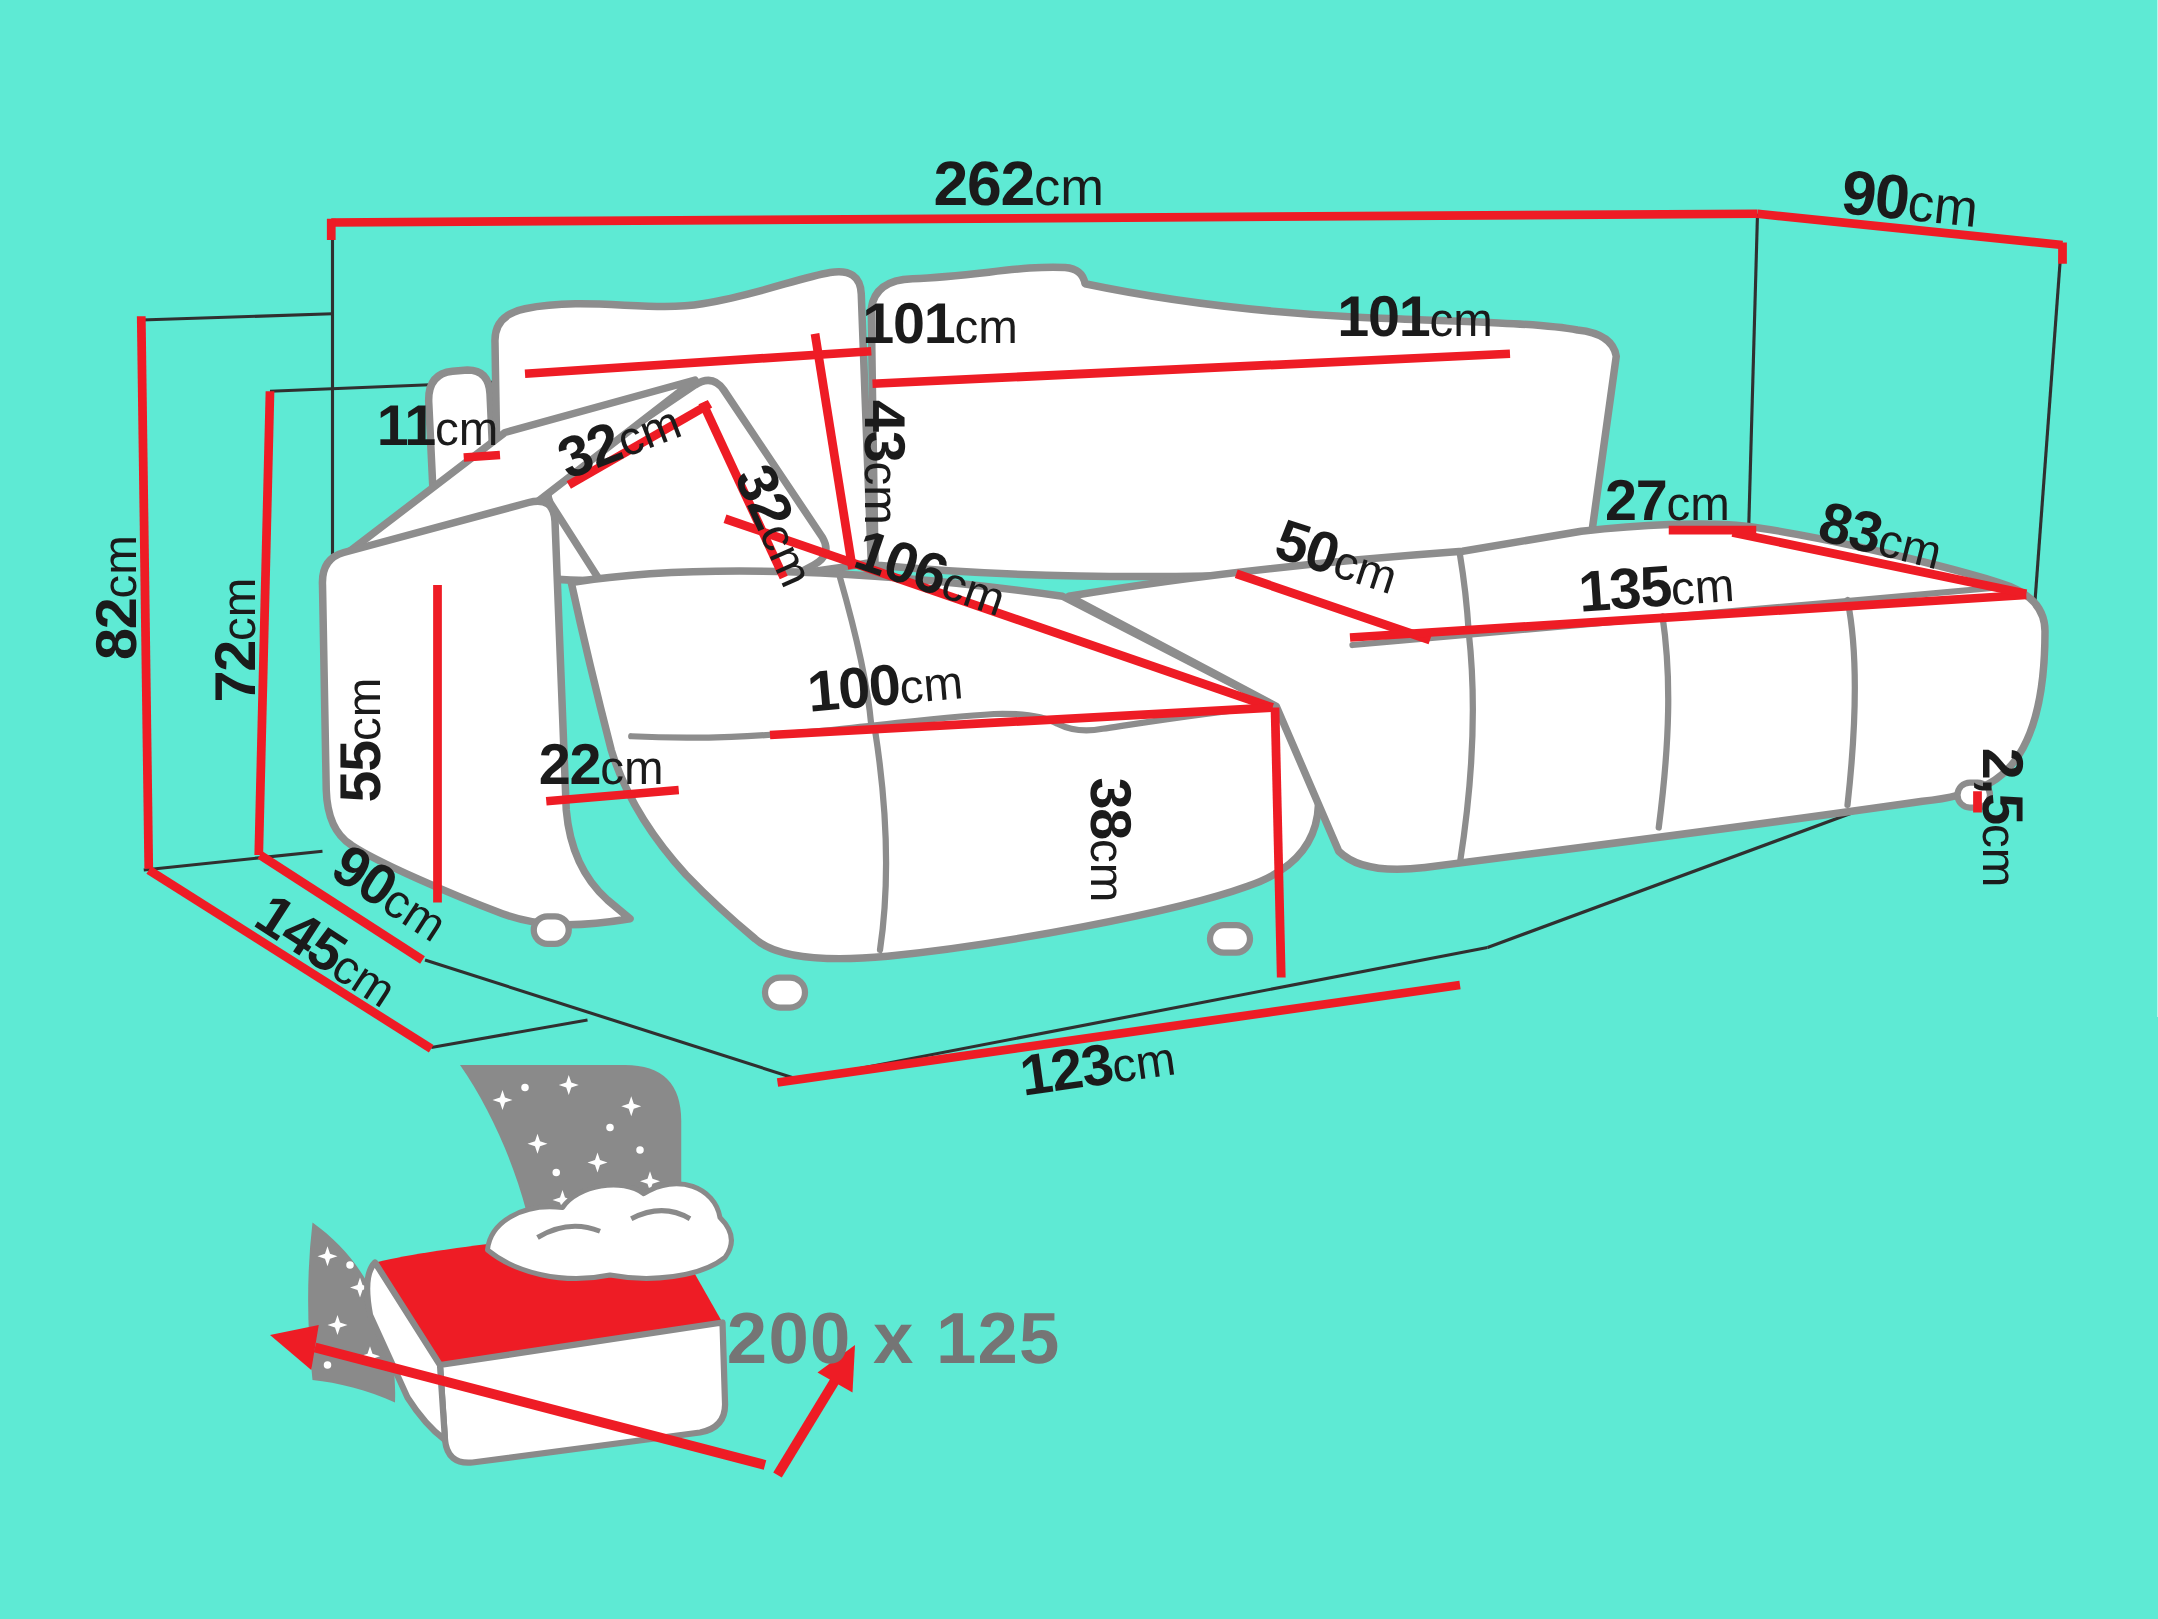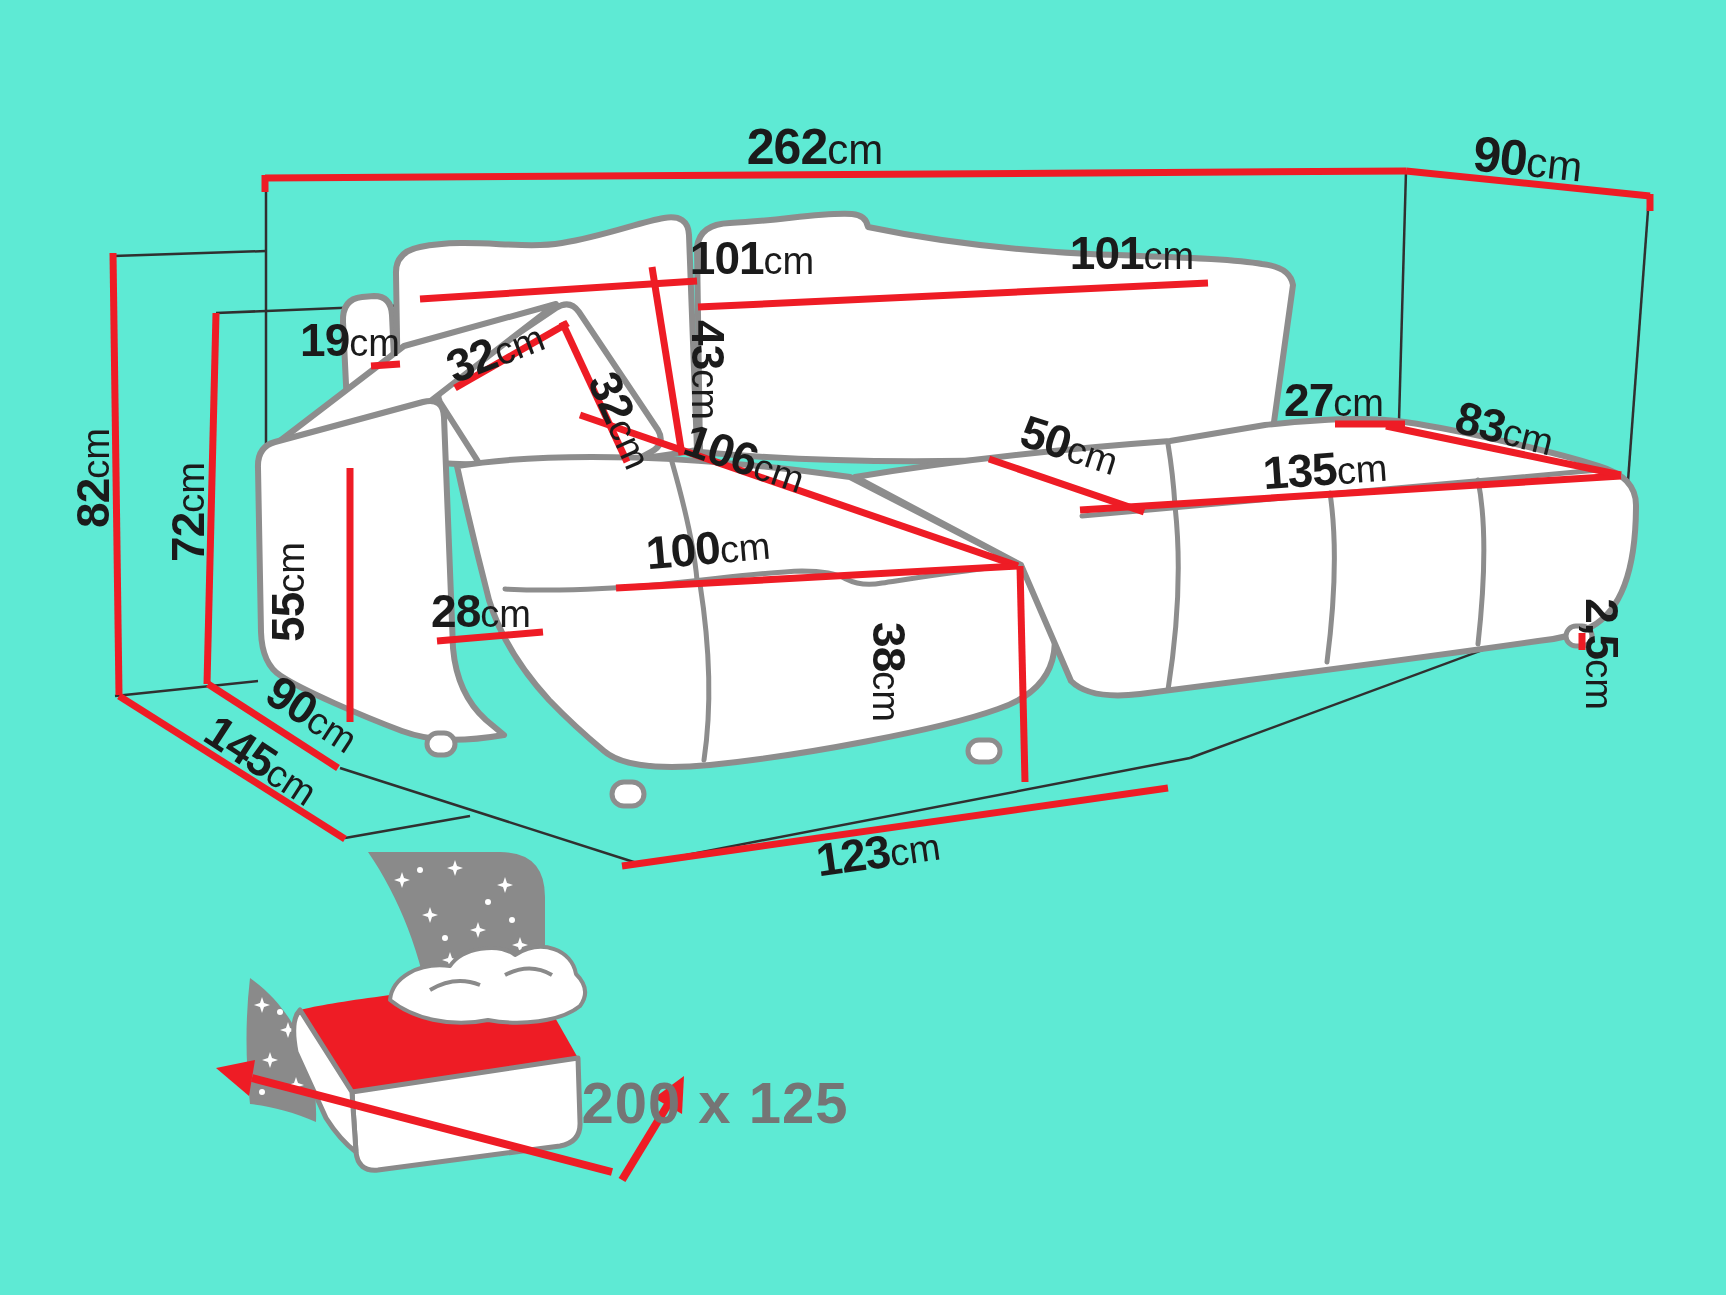--- a/index.html
+++ b/index.html
@@ -19,21 +19,21 @@
     transform:translate(-50%,-50%) rotate(var(--r,0deg));
     white-space:nowrap;
     color:var(--c-ink);
     line-height:1;
     z-index:5;
   }
   .dim .n{font-size:46px;font-weight:700;letter-spacing:-1px;}
   .dim .u{font-size:38px;font-weight:400;letter-spacing:0;}
   .dim.lg .n{font-size:50px;}
   .dim.lg .u{font-size:42px;}
-  .dim.sleep{color:var(--c-sleep);margin-top:32px;}
+  .dim.sleep{color:var(--c-sleep);}
   .dim.sleep .n{font-size:58px;font-weight:700;letter-spacing:1px;}
 </style>
 </head>
 <body>
 
 <div class="stage">
 
   <svg width="1726" height="1295" viewBox="0 0 1726 1295">
 
     <g stroke="var(--c-thin)" stroke-width="2.5" fill="none">
@@ -162,34 +162,34 @@
         <path d="M622,1180 L678,1088" fill="none"></path>
         <path d="M684,1076 L682,1114 L654,1098 Z" stroke="none"></path>
       </g>
     </g>
   </svg>
 
   <div class="dim lg" style="left:815px;top:147px;"><span class="n">262</span><span class="u">cm</span></div>
   <div class="dim lg" style="left:1528px;top:159px;--r:6deg;"><span class="n">90</span><span class="u">cm</span></div>
   <div class="dim" style="left:752px;top:258px;"><span class="n">101</span><span class="u">cm</span></div>
   <div class="dim" style="left:1132px;top:253px;"><span class="n">101</span><span class="u">cm</span></div>
-  <div class="dim" style="left:350px;top:340px;"><span class="n">19</span><span class="u">cm</span></div>
+  <div class="dim" style="left:350px;top:340px;"><span class="n">11</span><span class="u">cm</span></div>
   <div class="dim" style="left:495px;top:351px;--r:-21deg;"><span class="n">32</span><span class="u">cm</span></div>
   <div class="dim" style="left:622px;top:420px;--r:66deg;"><span class="n">32</span><span class="u">cm</span></div>
   <div class="dim" style="left:708px;top:370px;--r:90deg;"><span class="n">43</span><span class="u">cm</span></div>
   <div class="dim" style="left:1334px;top:400px;"><span class="n">27</span><span class="u">cm</span></div>
   <div class="dim" style="left:1505px;top:428px;--r:14deg;"><span class="n">83</span><span class="u">cm</span></div>
   <div class="dim" style="left:1070px;top:445px;--r:18deg;"><span class="n">50</span><span class="u">cm</span></div>
   <div class="dim" style="left:1325px;top:469px;--r:-4deg;"><span class="n">135</span><span class="u">cm</span></div>
   <div class="dim" style="left:745px;top:458px;--r:19deg;"><span class="n">106</span><span class="u">cm</span></div>
   <div class="dim" style="left:708px;top:548px;--r:-5deg;"><span class="n">100</span><span class="u">cm</span></div>
   <div class="dim" style="left:889px;top:672px;--r:90deg;"><span class="n">38</span><span class="u">cm</span></div>
   <div class="dim" style="left:1602px;top:654px;--r:90deg;"><span class="n">2,5</span><span class="u">cm</span></div>
   <div class="dim" style="left:93px;top:478px;--r:-90deg;"><span class="n">82</span><span class="u">cm</span></div>
   <div class="dim" style="left:188px;top:512px;--r:-90deg;"><span class="n">72</span><span class="u">cm</span></div>
   <div class="dim" style="left:288px;top:592px;--r:-90deg;"><span class="n">55</span><span class="u">cm</span></div>
-  <div class="dim" style="left:481px;top:611px;"><span class="n">28</span><span class="u">cm</span></div>
+  <div class="dim" style="left:481px;top:611px;"><span class="n">22</span><span class="u">cm</span></div>
   <div class="dim" style="left:313px;top:714px;--r:33deg;"><span class="n">90</span><span class="u">cm</span></div>
   <div class="dim" style="left:262px;top:760px;--r:33deg;"><span class="n">145</span><span class="u">cm</span></div>
   <div class="dim" style="left:878px;top:852px;--r:-8deg;"><span class="n">123</span><span class="u">cm</span></div>
   <div class="dim sleep" style="left:715px;top:1071px;"><span class="n">200 x 125</span><span class="u"></span></div>
 
 </div>
 
 </body></html>

